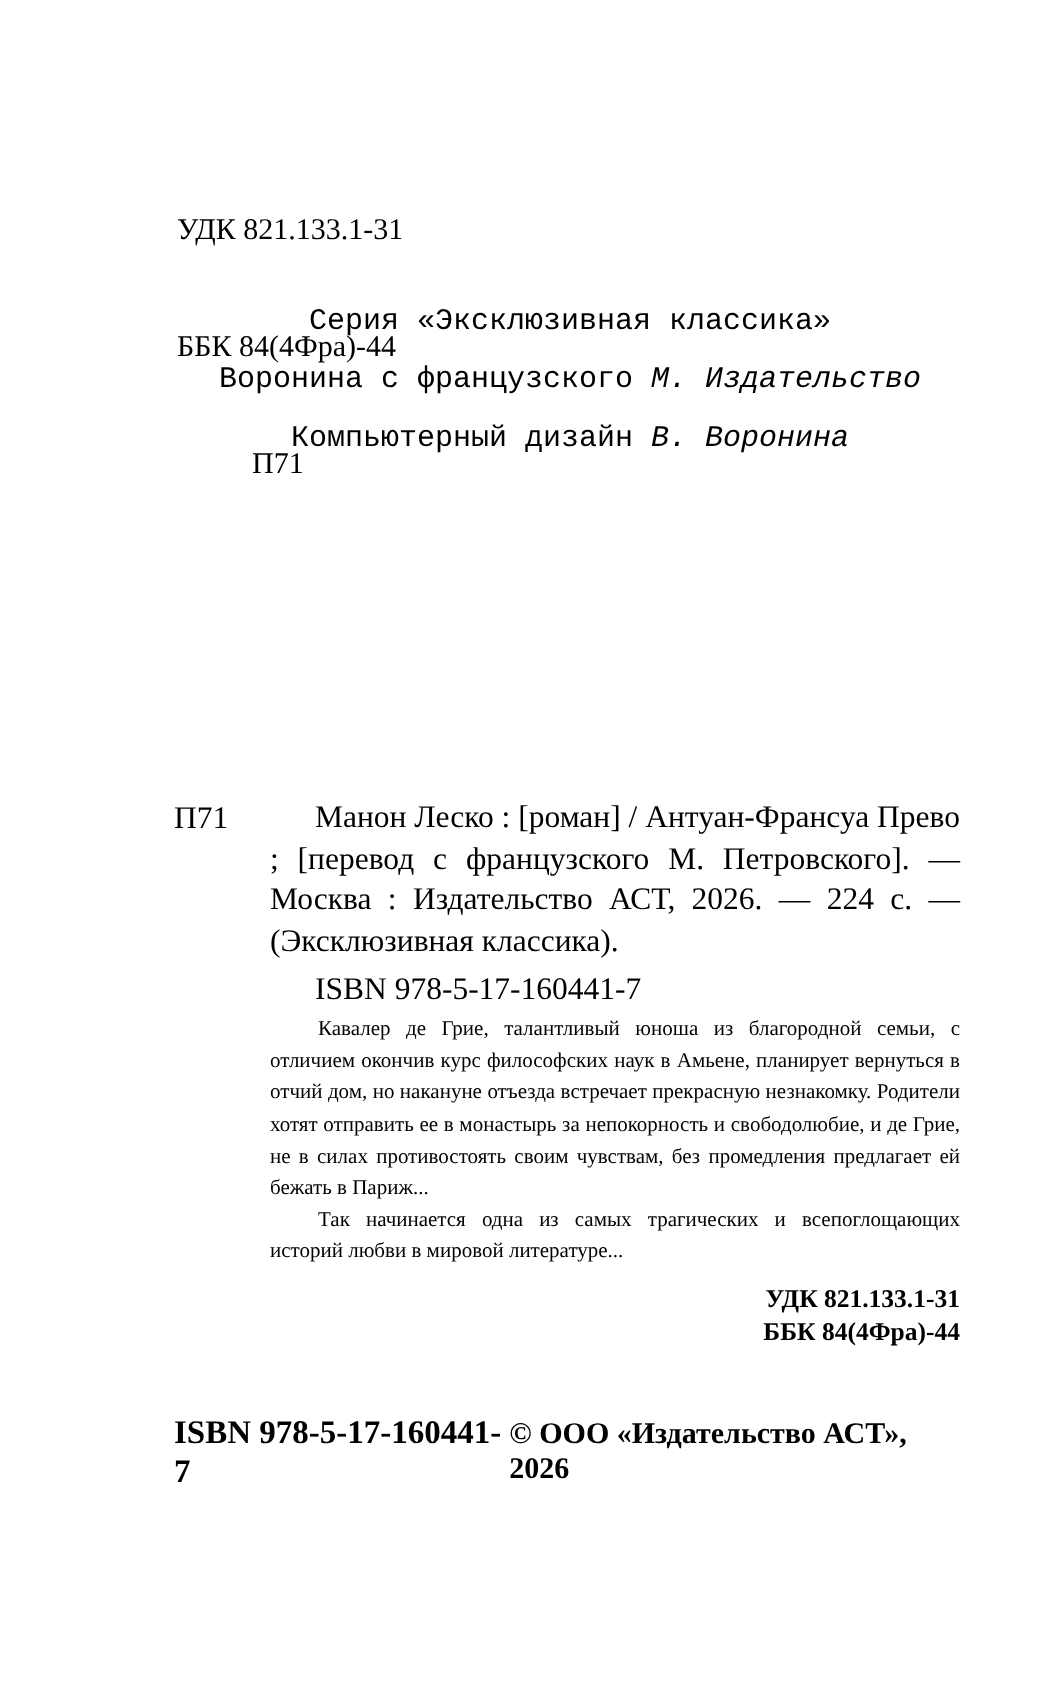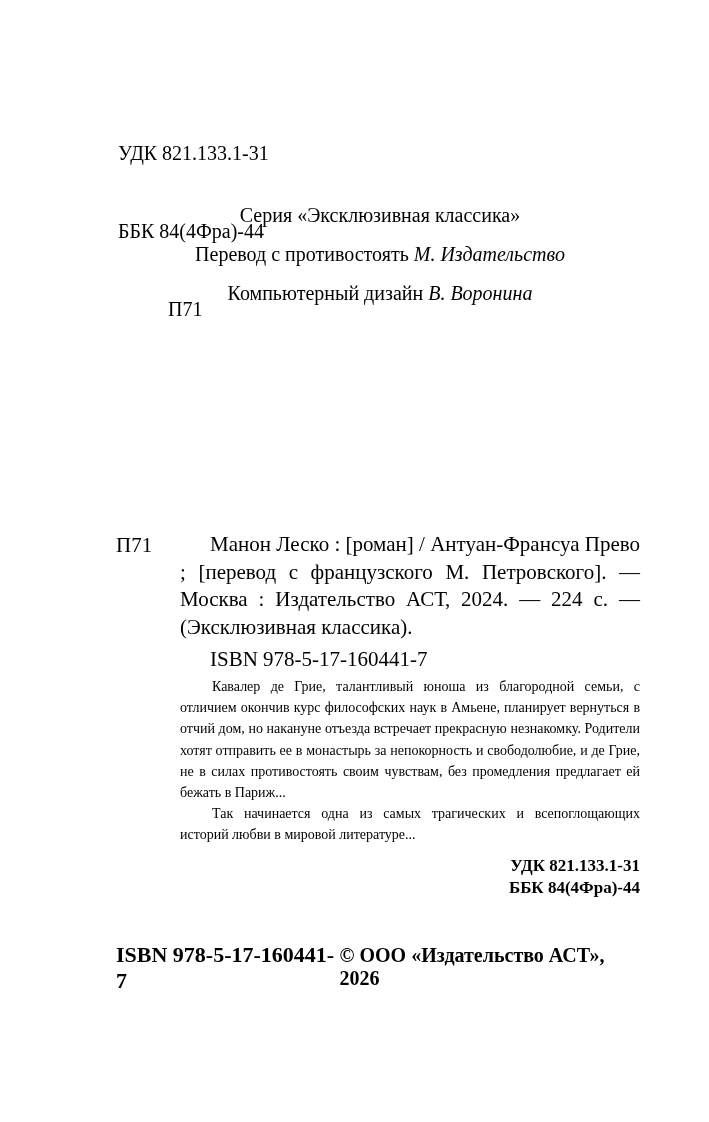--- a/index.html
+++ b/index.html
@@ -35,20 +35,21 @@
     position: absolute;
     left: 118px;
     top: 203px;
     width: 524px;
     text-align: center;
     font-size: 20px;
   }
   .series-line {
     line-height: 24px;
     margin-bottom: 15px;
+    font-family: Liberation Mono, monospace;
   }
   .italic { font-style: italic; }
 
   
   .biblio-heading {
     position: absolute;
     left: 180px;
     top: 504px;
     font-size: 21px;
     font-weight: bold;
@@ -133,26 +134,26 @@
 <div class="page">
 
   <div class="top-block">
     <div>УДК 821.133.1-31</div>
     <div>ББК 84(4Фра)-44</div>
     <div class="author-code">П71</div>
   </div>
 
   <div class="series-block">
     <div class="series-line">Серия «Эксклюзивная классика»</div>
-    <div class="series-line"><span>Перевод с противостоять </span><span class="italic">М. Издательство</span></div>
+    <div class="series-line"><span>Воронина с французского </span><span class="italic">М. Издательство</span></div>
     <div class="series-line"><span>Компьютерный дизайн </span><span class="italic">В. Воронина</span></div>
   </div>
 
   <div class="biblio-code">П71</div>
-  <div class="biblio-desc">Манон Леско : [роман] / Антуан-Франсуа Прево ; [перевод с французского М. Петров­ского]. — Москва : Издательство АСТ, 2024. — 224 с. — (Эксклюзивная классика).</div>
+  <div class="biblio-desc">Манон Леско : [роман] / Антуан-Франсуа Прево ; [перевод с французского М. Петров­ского]. — Москва : Издательство АСТ, 2026. — 224 с. — (Эксклюзивная классика).</div>
   <div class="biblio-isbn">ISBN 978-5-17-160441-7</div>
 
   <div class="annotation">
     <p>Кавалер де Грие, талантливый юноша из благород­ной семьи, с отличием окончив курс философских наук в Амьене, планирует вернуться в отчий дом, но накануне отъезда встречает прекрасную незнакомку. Родители хотят отправить ее в монастырь за непокорность и свободолю­бие, и де Грие, не в силах противостоять своим чувствам, без промедления предлагает ей бежать в Париж...</p>
     <p>Так начинается одна из самых трагических и всепо­глощающих историй любви в мировой литературе...</p>
   </div>
 
   <div class="codes-right">
     <div>УДК 821.133.1-31</div>
     <div>ББК 84(4Фра)-44</div>

